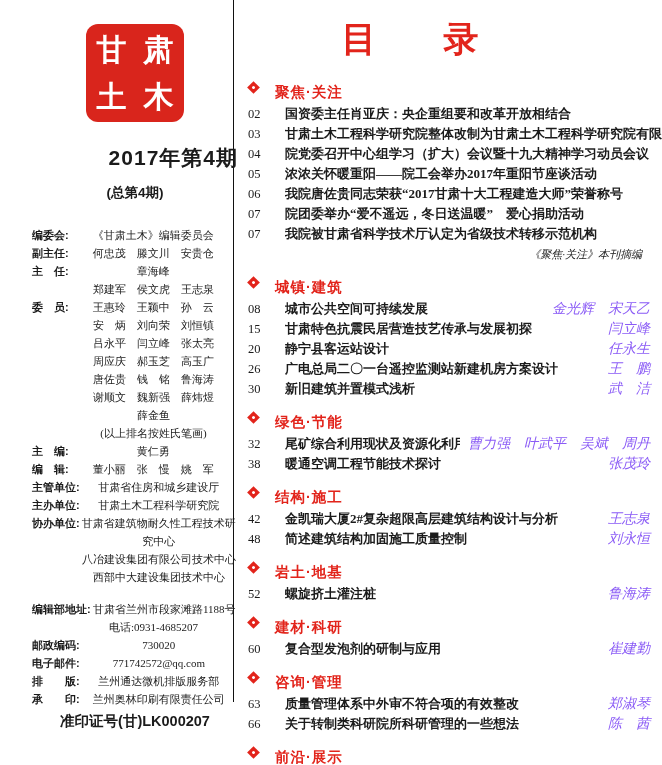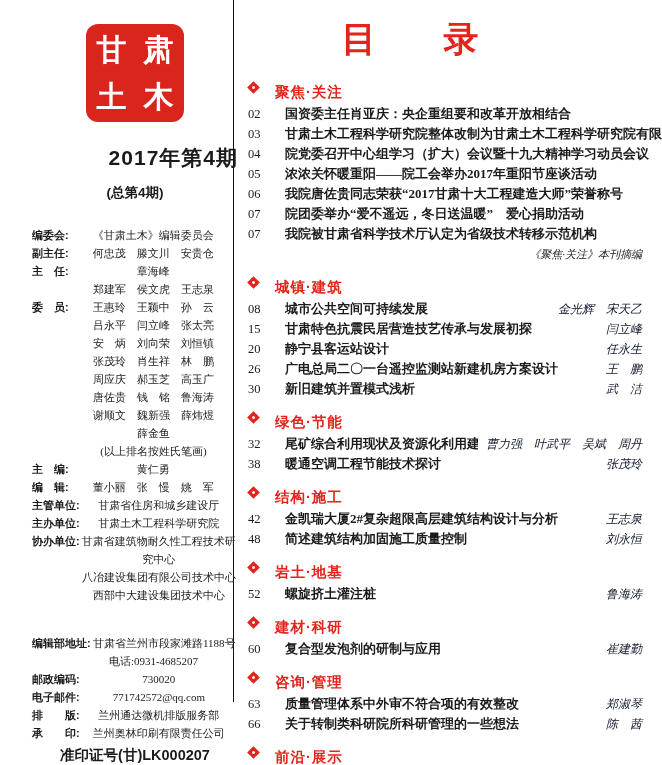--- a/index.html
+++ b/index.html
@@ -21,43 +21,43 @@
   .issue-title{margin-top:24px;text-align:right;font-family:"Liberation Sans","DejaVu Sans",sans-serif;
     font-weight:bold;font-size:21px;letter-spacing:1px;}
   .issue-sub{margin-top:12px;text-align:center;font-family:"Liberation Sans","DejaVu Sans",sans-serif;
     font-weight:bold;font-size:13.5px;}
   .info{margin-top:24px;font-size:11px;line-height:18px;text-align:center;}
   .info-row{display:flex;}
   .info-row .lbl{font-weight:bold;font-family:"Liberation Sans","DejaVu Sans",sans-serif;white-space:nowrap;}
   .info-row .val{flex:1;}
   .ind3{padding-left:37px;}
   .ind4{padding-left:48px;font-family:Liberation Serif, serif;}
-  .pub{margin-top:30px;}
+  .pub{margin-top:14px;}
   .permit{margin-top:4px;text-align:center;font-family:"Liberation Sans","DejaVu Sans",sans-serif;
     font-weight:bold;font-size:14.5px;}
 
   
   .right{position:absolute;left:234px;top:0;width:428px;}
   .toc-title{
     margin:16px 60px 0 0;text-align:center;color:#e2241b;
     font-family:Liberation Serif, serif;
     font-weight:bold;font-size:35px;letter-spacing:16px;
   }
   .sections{margin-top:20px;}
   .sec-header{display:flex;align-items:flex-start;height:21px;margin-top:14px;}
   .bullet{width:9px;height:9px;background:#e2241b;transform:rotate(45deg);
     margin-left:15px;position:relative;flex-shrink:0;}
   .bullet-dot{position:absolute;left:3px;top:3px;width:3px;height:3px;background:#fff;border-radius:50%;}
   .sec-name{color:#e2241b;font-weight:bold;font-size:14.5px;margin-left:17px;
     font-family:"Liberation Sans","DejaVu Sans",sans-serif;letter-spacing:1px;}
   .toc-item{display:flex;align-items:baseline;line-height:20px;font-size:13px;}
   .pg{margin-left:14px;width:22px;flex-shrink:0;font-size:12.5px;}
   .ttl{flex:1;margin-left:15px;white-space:nowrap;overflow:hidden;font-weight:bold;}
-  .auth{margin-left:8px;margin-right:20px;white-space:nowrap;
-    font-style:italic;font-size:12px;color:#0f172a;}
+  .auth{margin-left:8px;margin-right:12px;white-space:nowrap;
+    font-style:italic;font-size:14px;color:#8b5cf6;}
   .note{line-height:20px;text-align:right;margin-right:20px;font-style:italic;font-size:11px;}
 </style>
 </head>
 <body>
 
 <div class="divider"></div>
 
 <div class="left">
   <div class="seal">
     <span>甘</span>
@@ -81,27 +81,24 @@
         <span class="val">章海峰</span>
       </div>
       <div class="info-row ind3">
         <span class="val">郑建军　侯文虎　王志泉</span>
       </div>
       <div class="info-row">
         <span class="lbl">委　员:</span>
         <span class="val">王惠玲　王颖中　孙　云</span>
       </div>
       <div class="info-row ind3">
+        <span class="val">安　炳　刘向荣　刘恒镇</span>
+      </div>
+      <div class="info-row ind3">
         <span class="val">吕永平　闫立峰　张太亮</span>
-      </div>
-      <div class="info-row ind3">
-        <span class="val">安　炳　刘向荣　刘恒镇</span>
-      </div>
-      <div class="info-row ind3">
-        <span class="val">张茂玲　肖生祥　林　鹏</span>
       </div>
       <div class="info-row ind3">
         <span class="val">周应庆　郝玉芝　高玉广</span>
       </div>
       <div class="info-row ind3">
         <span class="val">唐佐贵　钱　铭　鲁海涛</span>
       </div>
       <div class="info-row ind3">
         <span class="val">谢顺文　魏新强　薛炜煜</span>
       </div>

